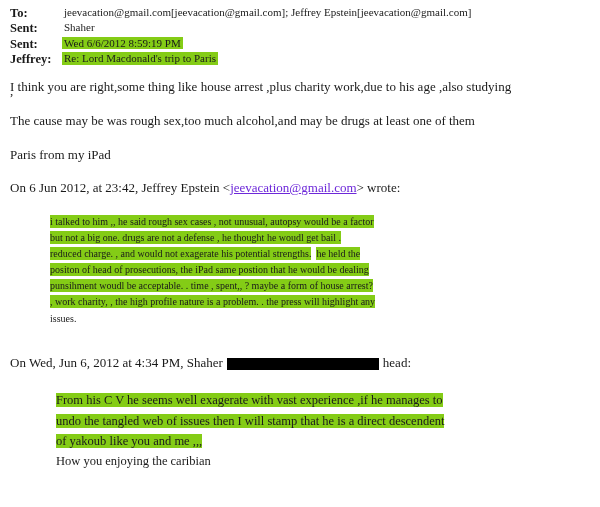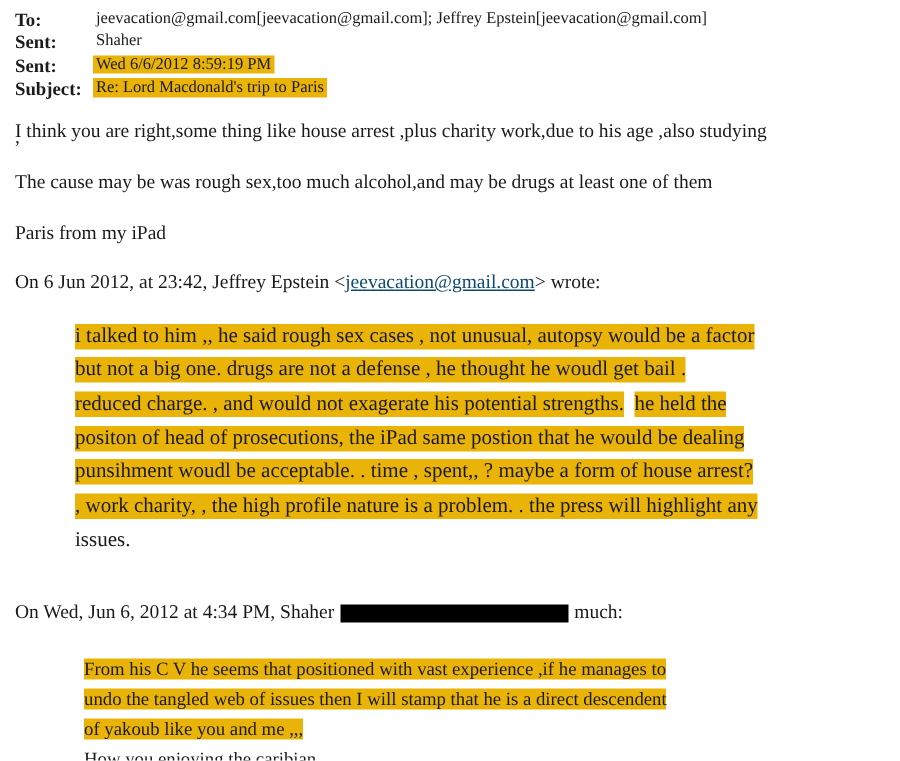--- a/index.html
+++ b/index.html
@@ -39,21 +39,21 @@
     font-weight: bold;
     font-family: "Liberation Serif", serif;
   }
   .hdr-value {
     font-size: 11px;
     font-family: "Liberation Serif", serif;
     padding: 0 2px;
     text-align: center;
   }
   .hl {
-    background: #eab308;
+    background: #84cc16;
   }
 
   
   .body {
     padding: 0 10px;
     margin-top: 10px;
   }
   p {
     margin: 0 0 14px 0;
     font-size: 13px;
@@ -65,29 +65,29 @@
     font-size: 13px;
     line-height: 1.0;
     margin-top: -12px;
     margin-bottom: 10px;
   }
   .quote-intro {
     margin-bottom: 16px;
   }
   .email-addr {
     text-decoration: underline;
-    color: #0c4a6e;
+    color: #6d28d9;
     margin-top: 28px;
   }
 
   
   .quoted {
     margin: 0 0 8px 0;
     padding-left: 40px;
-    font-size: 14px;
+    font-size: 10px;
     line-height: 1.62;
   }
   .quoted span.seg {
     padding: 1px 0;
   }
   .quoted2 {
     margin: 0;
     padding-left: 46px;
     font-size: 12.5px;
     line-height: 1.62;
@@ -117,21 +117,21 @@
       <div class="hdr-label">Sent:</div>
       <div class="hdr-value">Shaher</div>
     </div>
 
     <div class="hdr-row">
       <div class="hdr-label">Sent:</div>
       <div class="hdr-value hl">Wed 6/6/2012 8:59:19 PM</div>
     </div>
 
     <div class="hdr-row">
-      <div class="hdr-label">Subject:</div>
+      <div class="hdr-label">Jeffrey:</div>
       <div class="hdr-value hl">Re: Lord Macdonald's trip to Paris</div>
     </div>
 
   </div>
 
   <div class="body">
 
     <p>
       <span>I think you are right,some  thing like house arrest ,plus charity work,due to his age ,also  studying</span>
       <span class="tiny-comma">,</span>
@@ -149,24 +149,24 @@
       <div><span class="seg hl">i talked to him ,,  he said rough sex cases , not unusual,  autopsy would be a factor</span></div>
       <div><span class="seg hl">but not a big one. drugs are not a defense ,  he thought he woudl get bail .</span></div>
       <div><span class="seg hl">reduced charge. , and would not exagerate his potential  strengths.</span>&nbsp;&nbsp;<span class="seg hl">he held the</span></div>
       <div><span class="seg hl">positon of head of prosecutions,  the iPad same postion that he would be dealing</span></div>
       <div><span class="seg hl">punsihment woudl be acceptable. .  time , spent,,  ?  maybe a form of house arrest?</span></div>
       <div><span class="seg hl">, work charity,  ,   the high profile nature is a problem. . the press will highlight any</span></div>
       <div><span class="seg">issues.</span></div>
     </div>
 
     <p style="margin-top:26px; margin-bottom:18px;">
-      <span>On Wed, Jun 6, 2012 at 4:34 PM, Shaher</span><span class="redact"></span><span>much:</span>
+      <span>On Wed, Jun 6, 2012 at 4:34 PM, Shaher</span><span class="redact"></span><span>head:</span>
     </p>
 
     <div class="quoted2">
-      <div><span class="seg hl">From his C V he seems that positioned with  vast experience ,if he manages to</span></div>
+      <div><span class="seg hl">From his C V he seems well exagerate with  vast experience ,if he manages to</span></div>
       <div><span class="seg hl">undo  the tangled web of issues then  I will stamp that he is a direct descendent</span></div>
       <div><span class="seg hl">of yakoub like you and me ,,,</span></div>
       <div><span class="seg">How you enjoying the caribian</span></div>
     </div>
 
   </div>
 </div>
 
 </body></html>

